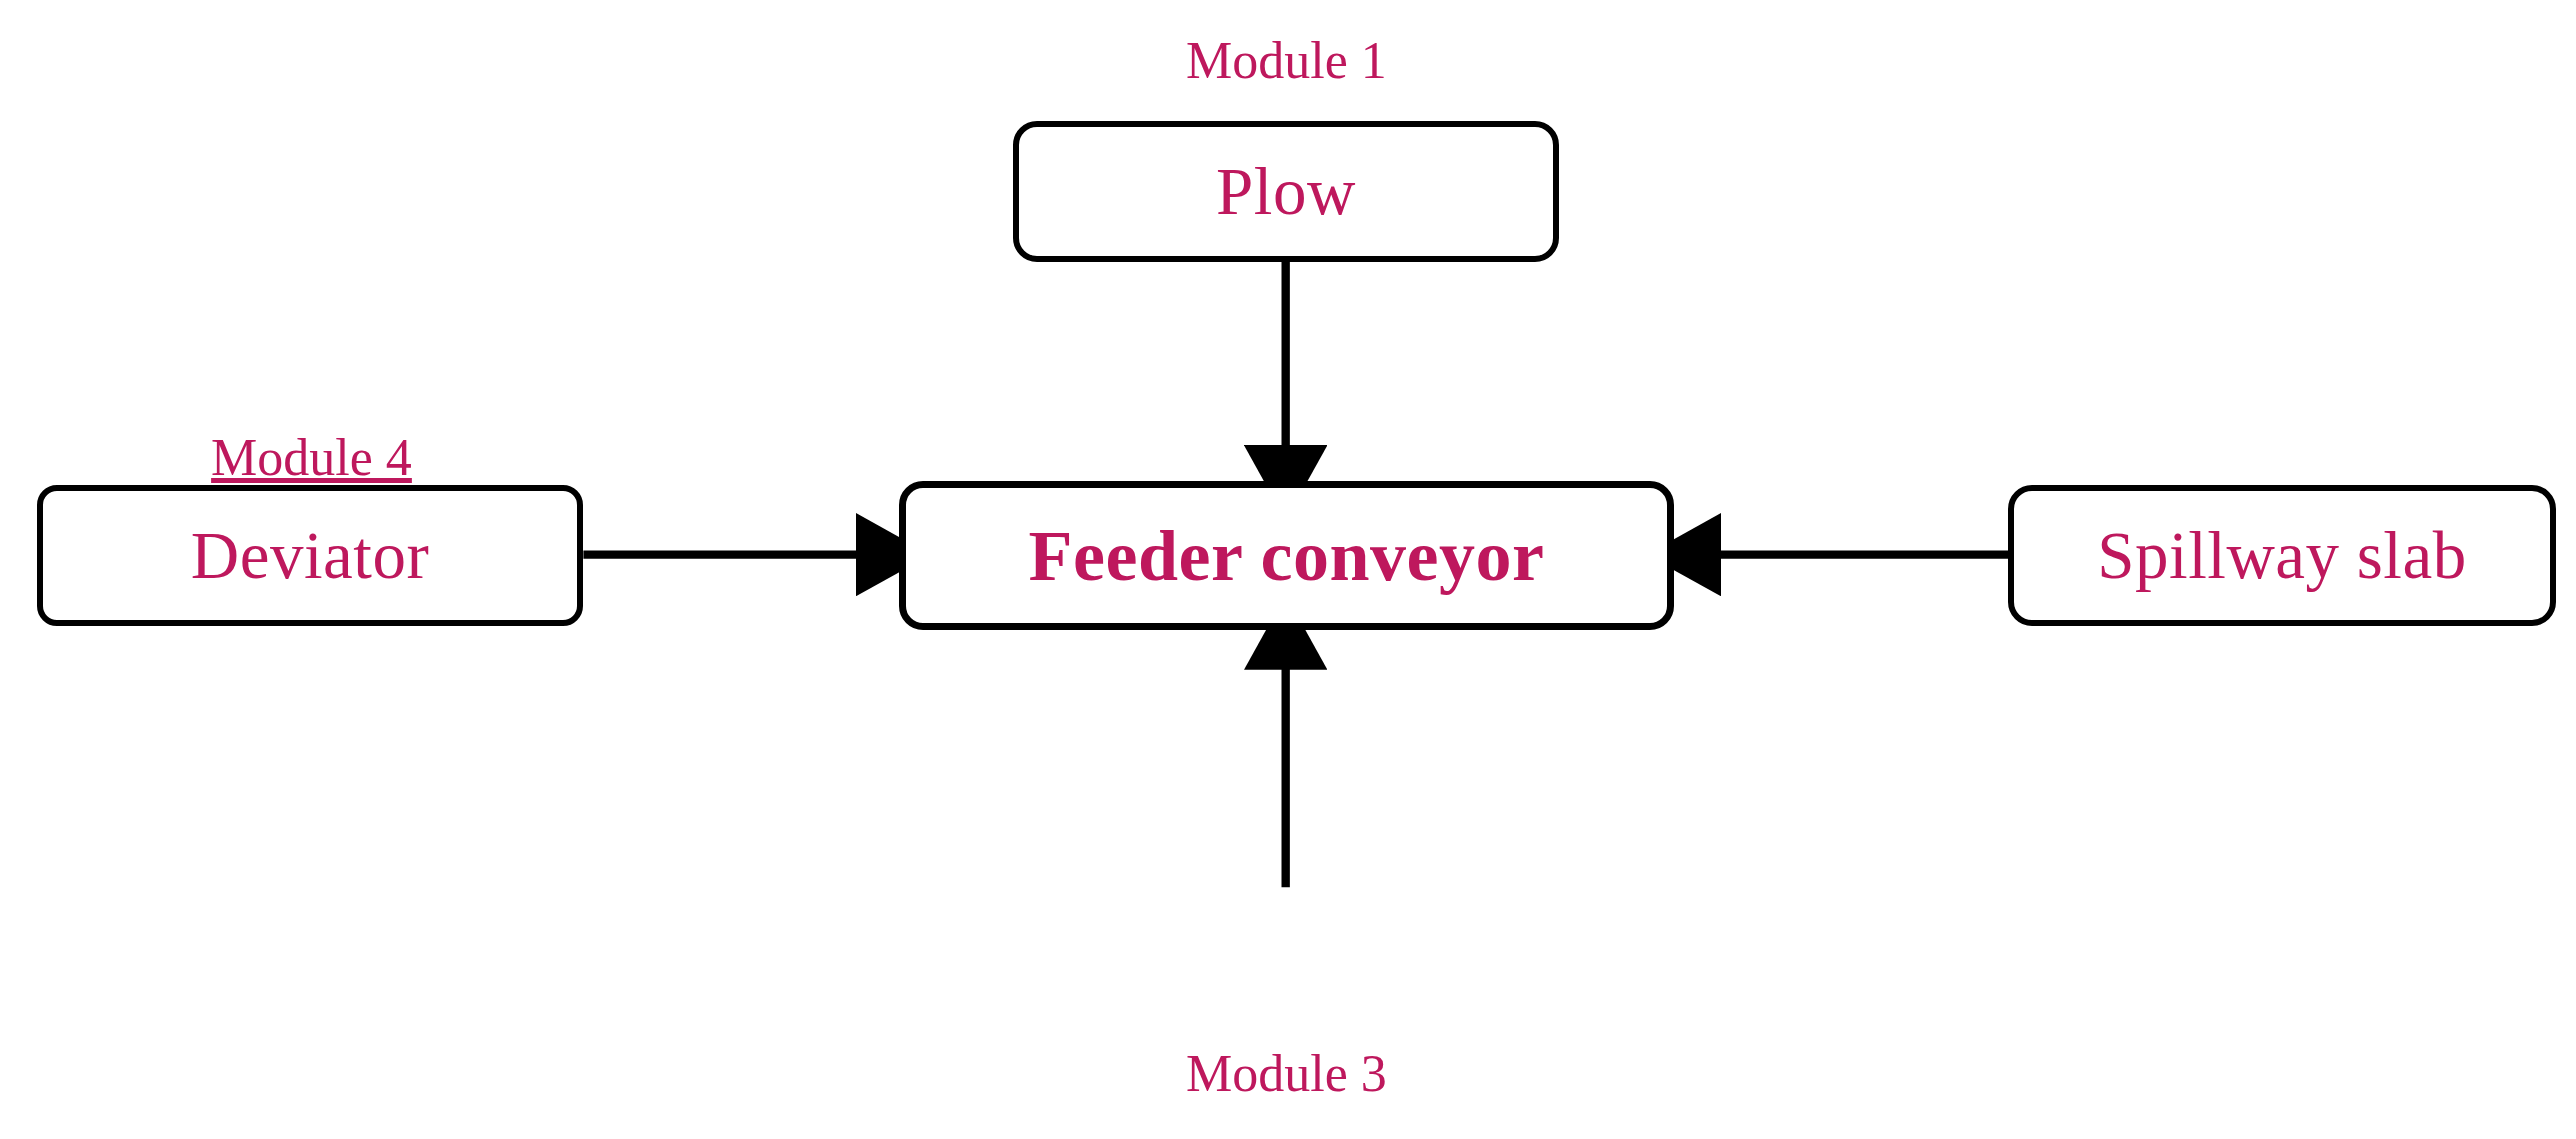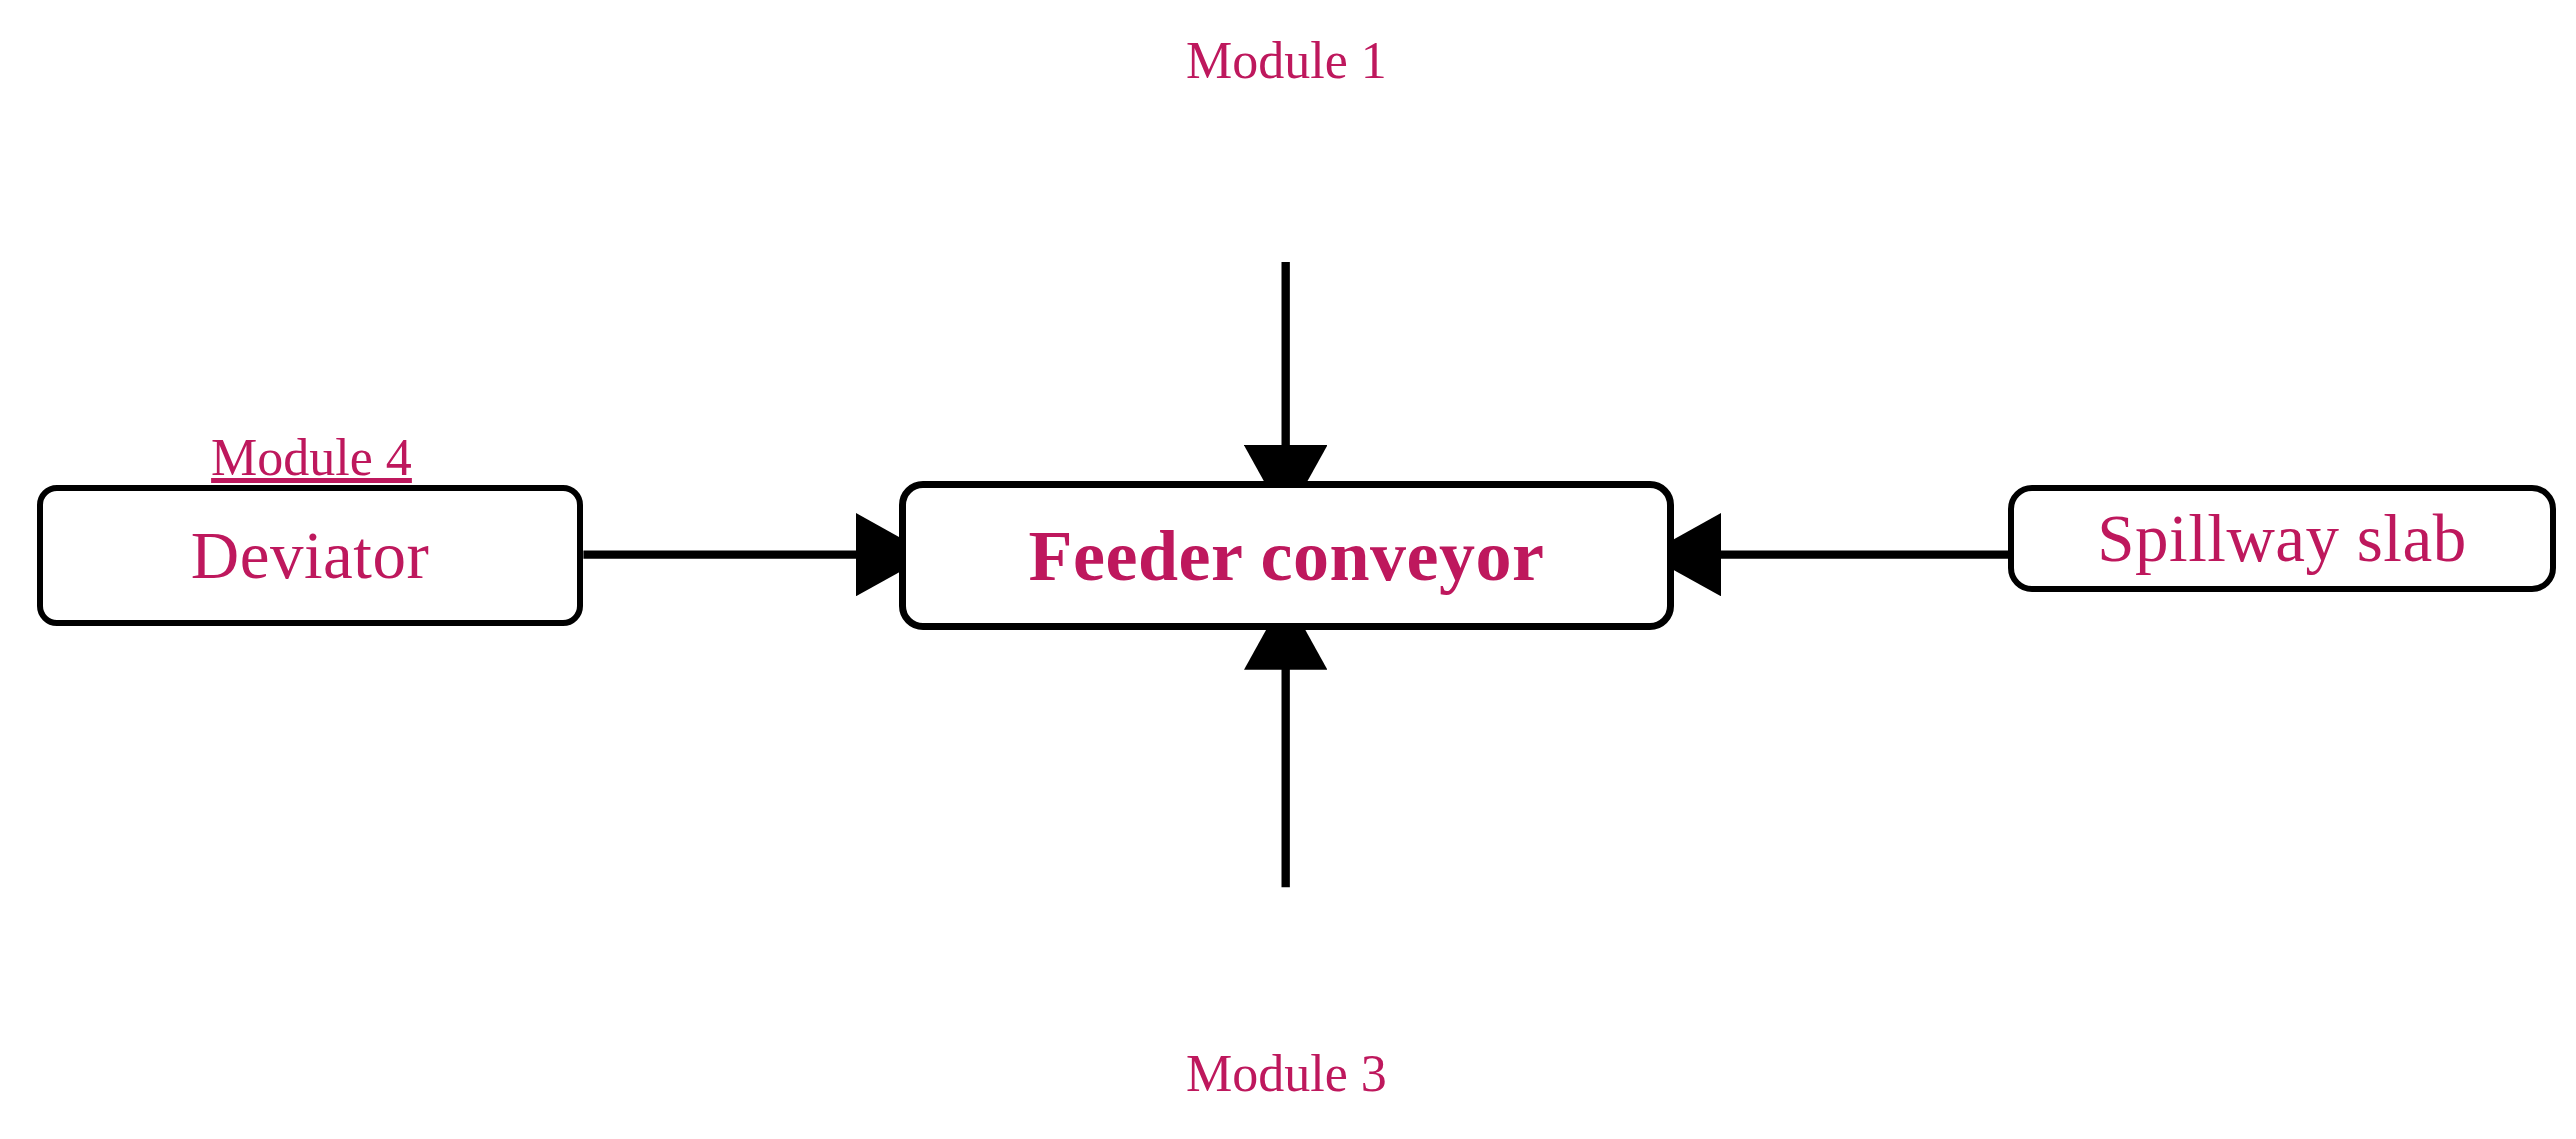--- a/index.html
+++ b/index.html
@@ -78,35 +78,38 @@
 
     <line x1="2162" y1="597" x2="1844" y2="597" stroke="#000000" stroke-width="9" marker-end="url(#arrowDown)"></line>
 
     <line x1="1384" y1="955" x2="1384" y2="712" stroke="#000000" stroke-width="9" marker-end="url(#arrowDown)"></line>
   </svg>
 
   <div class="module-tag" style="left:1096px; top:35px; width:381px;">
     <span>Module 1</span>
   </div>
 
+  <div class="node" style="left:1013px; top:121px; width:546px; height:141px;">
+    <span class="node-label">Plow</span>
+  </div>
 
   <div class="module-tag" style="left:121px; top:432px; width:381px;text-decoration:underline;">
     <span>Module 4</span>
   </div>
 
   <div class="node" style="left:37px; top:485px; width:546px; height:141px;border-radius:20px;">
     <span class="node-label">Deviator</span>
   </div>
 
   <div class="node central" style="left:899px; top:481px; width:775px; height:149px;">
     <span class="node-label">Feeder conveyor</span>
   </div>
 
 
-  <div class="node" style="left:2008px; top:485px; width:548px; height:107px;text-align:center;">
+  <div class="node" style="left:2008px; top:485px; width:548px; height:141px;text-align:center;">
     <span class="node-label">Spillway slab</span>
   </div>
 
 
   <div class="module-tag" style="left:1096px; top:1048px; width:381px;">
     <span>Module 3</span>
   </div>
 
 </div>
 

